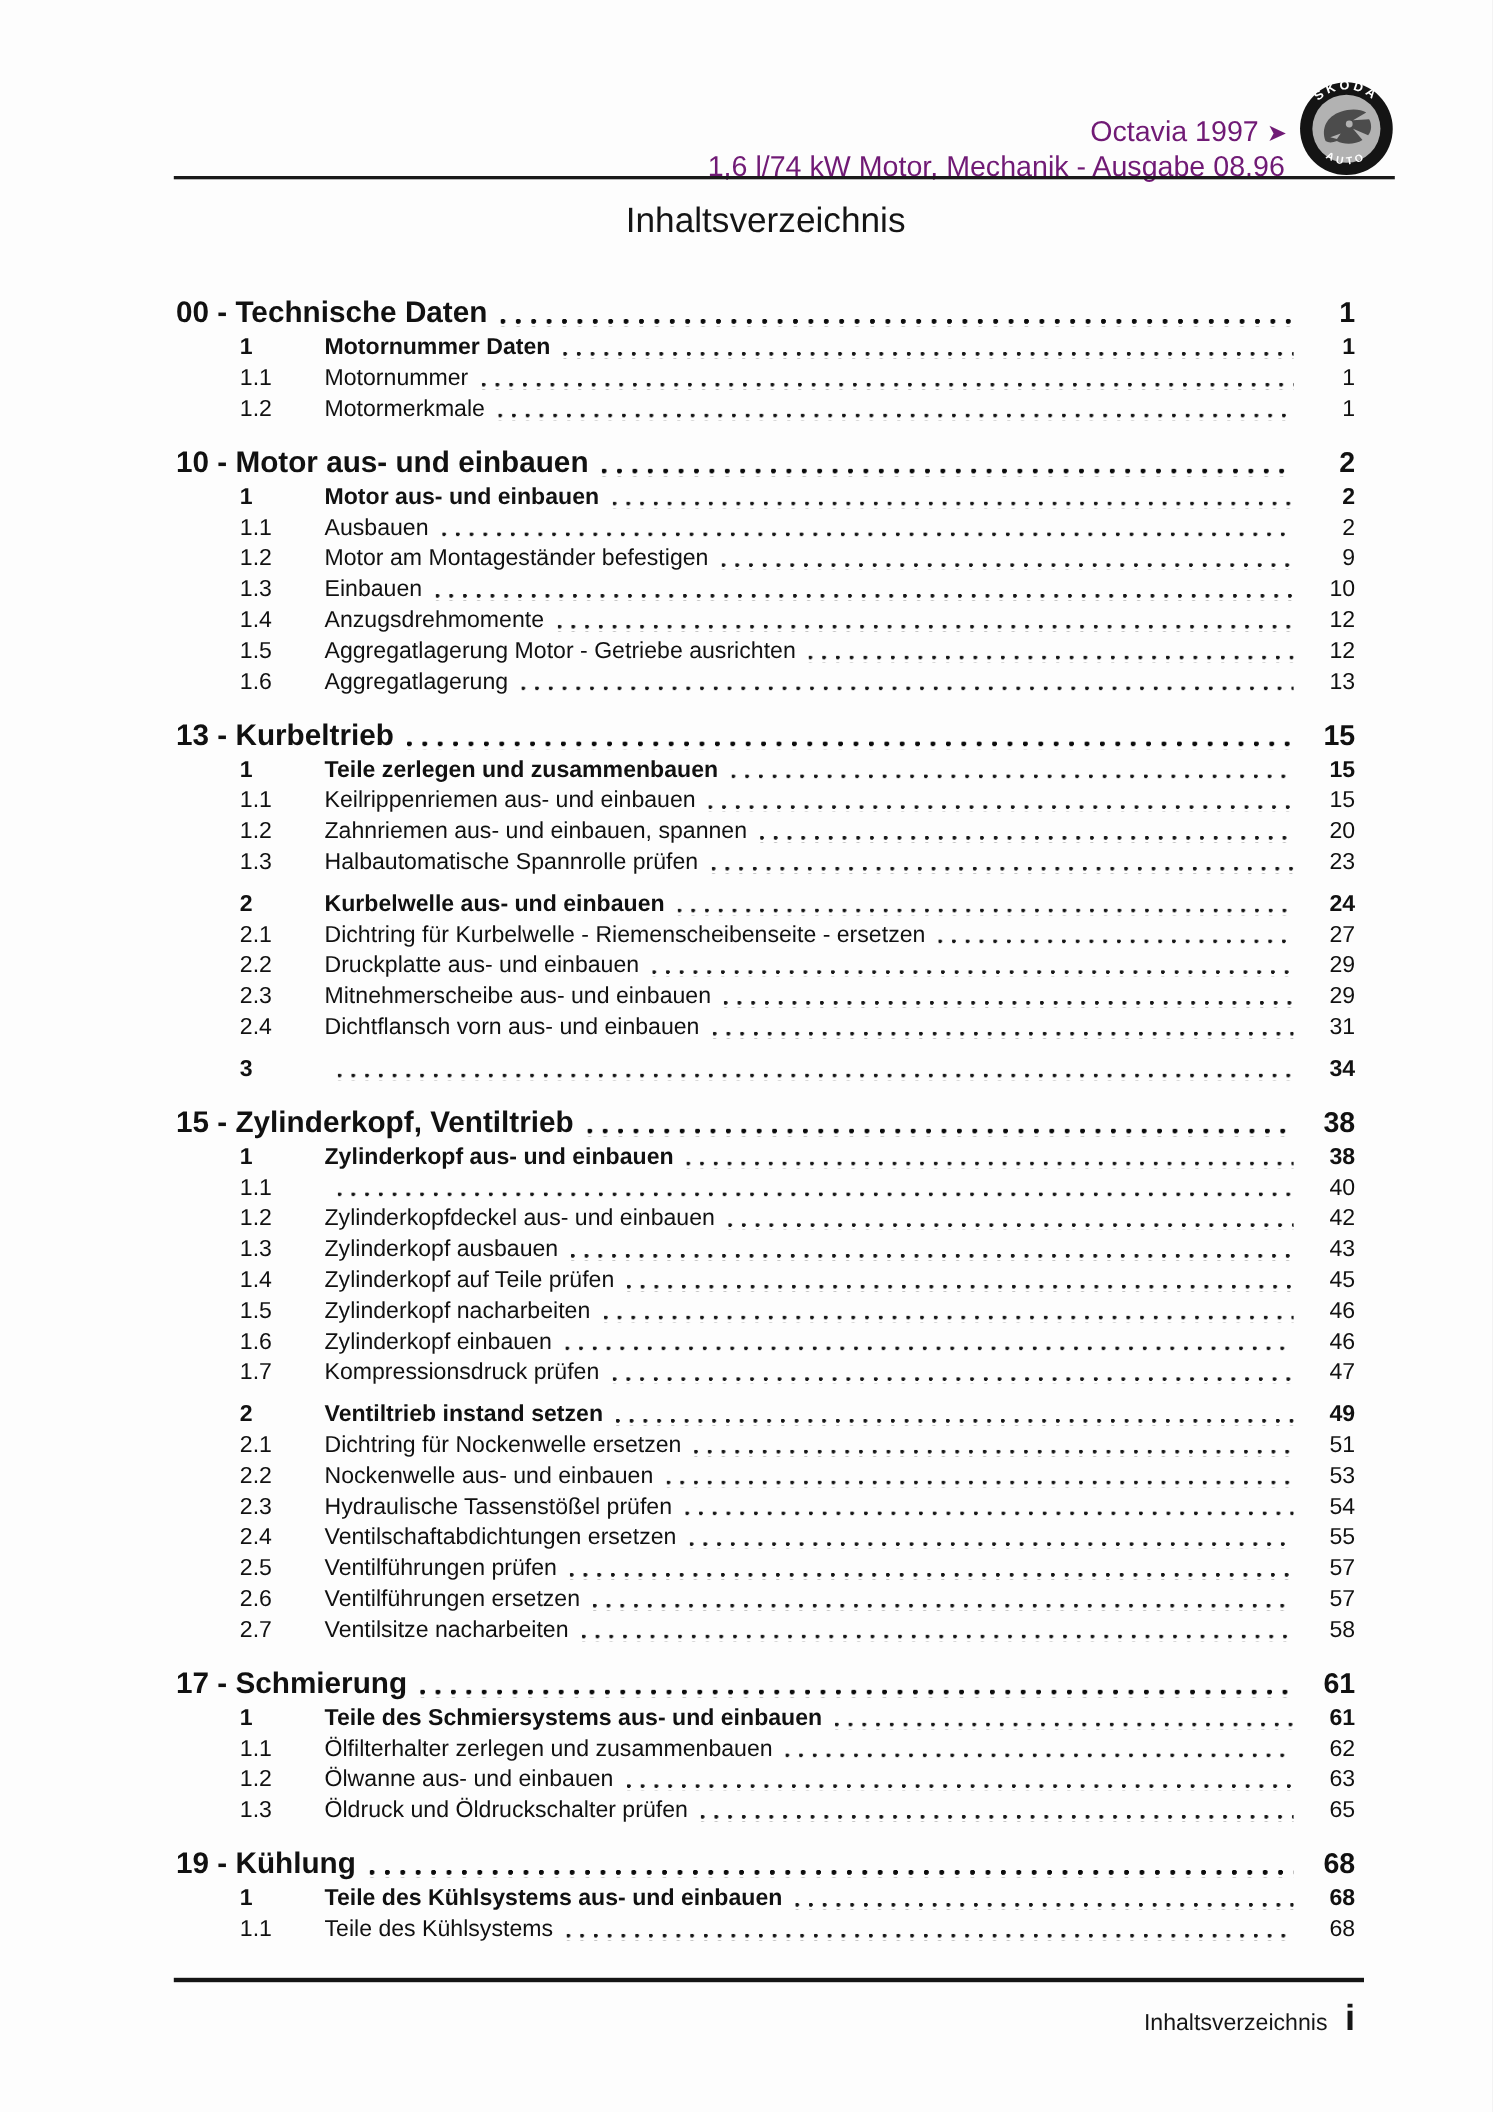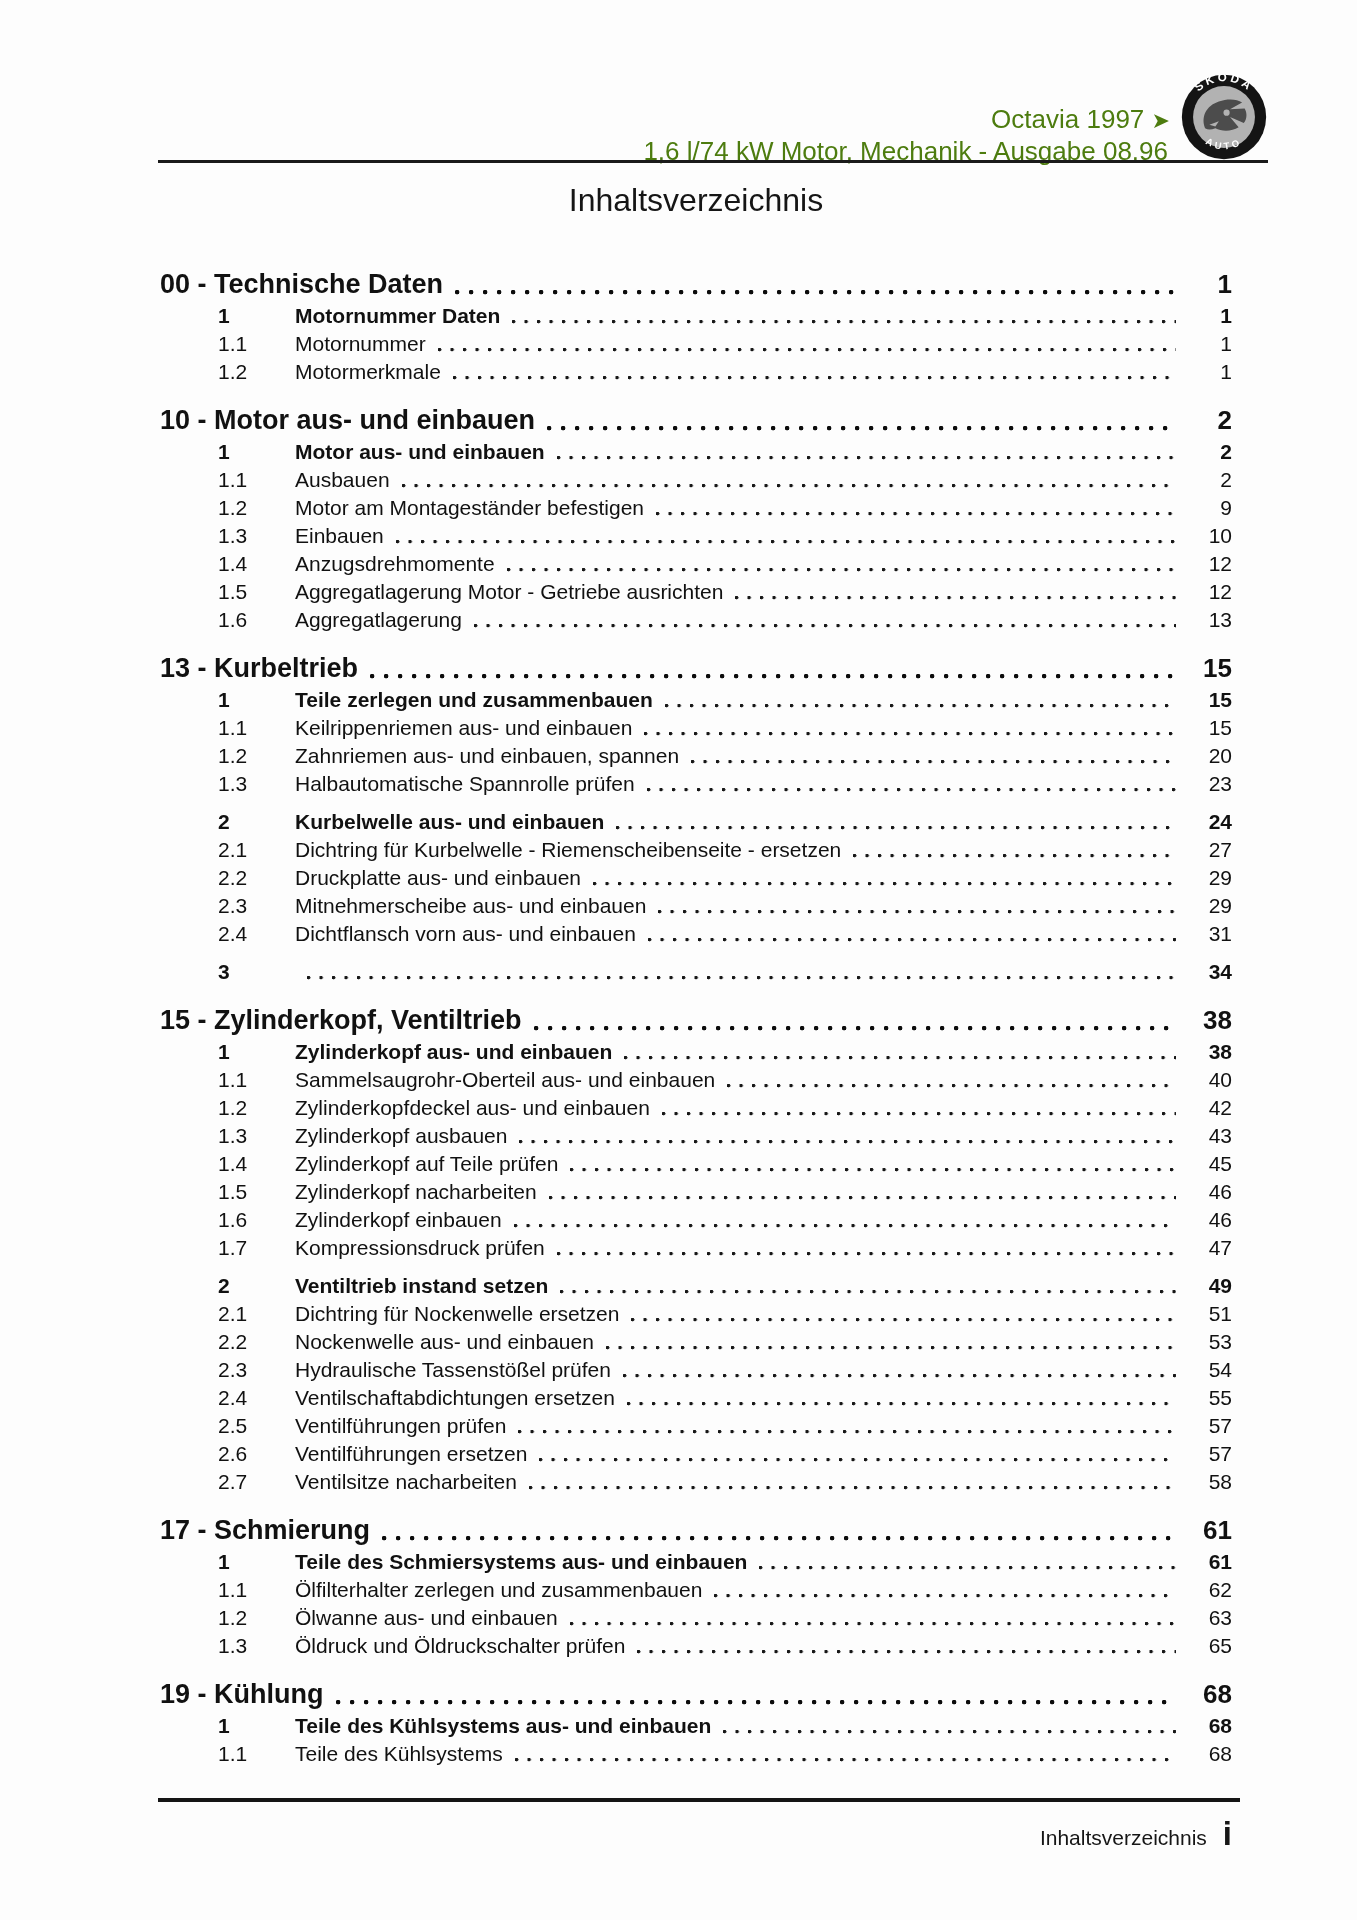--- a/index.html
+++ b/index.html
@@ -8,21 +8,21 @@
     width:1357px;height:1920px;
     background:#fdfdfd;
     font-family:"Liberation Sans", sans-serif;
     color:#111;
     overflow:hidden;
     margin:0 auto;
   }
   
   .header-text{
     position:absolute;top:104px;right:189px;
-    text-align:right;font-size:26px;line-height:30px;color:#4d7c0f;
+    text-align:right;font-size:26px;line-height:30px;color:#701a75;
   }
   .header-text .arrow{font-size:22px;letter-spacing:-2px;}
   .logo{position:absolute;top:74px;right:90px;width:86px;height:86px;}
   .header-rule{
     position:absolute;top:160px;left:158px;width:1110px;height:3px;background:#1a1a1a;
   }
   
   .toc-title{
     position:absolute;top:182px;left:160px;width:1072px;margin:0;
     text-align:center;font-size:32px;font-weight:400;color:#151515;
@@ -249,21 +249,20 @@
           <span class="pg">38</span>
         </div>
         <div class="row item l1">
           <span class="num">1</span>
           <span class="ttl">Zylinderkopf aus- und einbauen</span>
           <span class="leader"></span>
           <span class="pg">38</span>
         </div>
         <div class="row item l2">
           <span class="num">1.1</span>
-          <span class="ttl">Sammelsaugrohr-Oberteil aus- und einbauen</span>
           <span class="leader"></span>
           <span class="pg">40</span>
         </div>
         <div class="row item l2">
           <span class="num">1.2</span>
           <span class="ttl">Zylinderkopfdeckel aus- und einbauen</span>
           <span class="leader"></span>
           <span class="pg">42</span>
         </div>
         <div class="row item l2">

